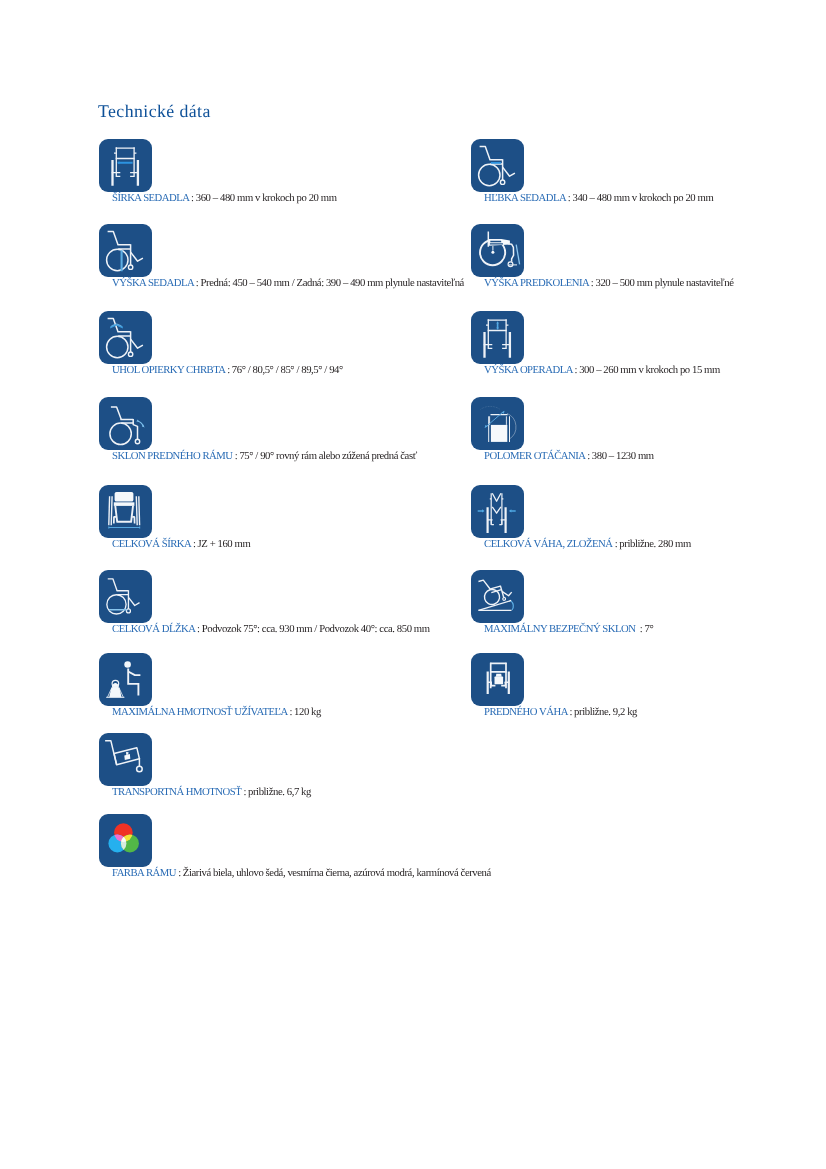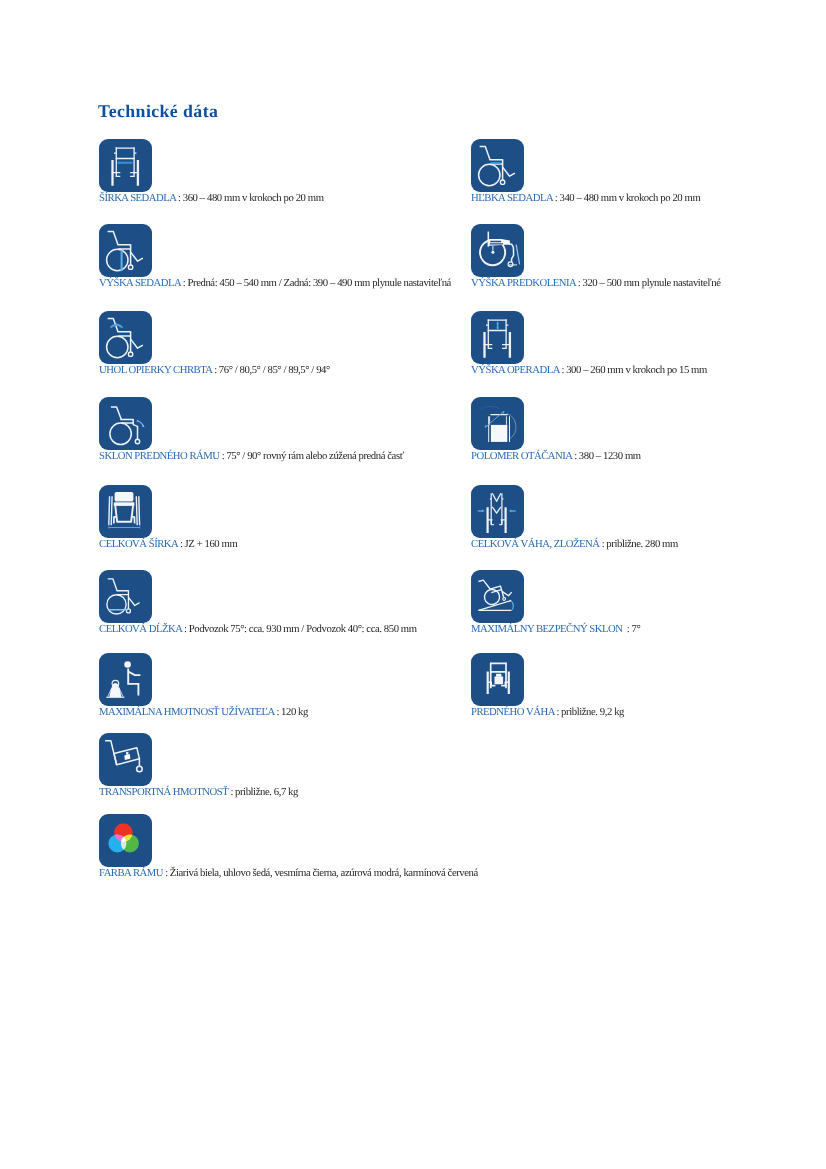--- a/index.html
+++ b/index.html
@@ -1,25 +1,25 @@
 <!DOCTYPE html>
 <html lang="sk"><head>
 <meta charset="utf-8">
 <title>Technicke data</title>
 <style>
   html,body{margin:0;padding:0;background:#ffffff;}
   body{width:826px;height:1169px;font-family:"Liberation Serif",serif;
        -webkit-font-smoothing:antialiased;text-rendering:geometricPrecision;}
   .page{position:relative;width:826px;height:1169px;overflow:hidden;background:#fff;}
-  .page-title{position:absolute;left:98px;top:101px;font-size:17.8px;font-weight:bold;color:#0d5098;letter-spacing:0.42px;}
+  .page-title{position:absolute;left:98px;top:101px;font-size:17.8px;font-weight:normal;color:#0d5098;letter-spacing:0.42px;}
   .item{position:absolute;}
   .icon-box{position:absolute;left:0;top:0;width:53px;height:53px;border-radius:9px;background:#1d4f86;overflow:hidden;}
   .icon-box svg{display:block;width:53px;height:53px;}
   .caption{position:absolute;left:0;top:53px;white-space:nowrap;font-size:10.7px;letter-spacing:-0.5px;}
-  .lab{color:#2a6cb5;}
+  .lab{color:#2a6cb5;margin-left:13px;}
   .sep{color:#333132;}
   .val{color:#231f20;letter-spacing:-0.42px;}
 </style>
 </head>
 <body>
 
 <div class="page">
   <div class="page-title">Technické dáta</div>
   <div class="item" style="left:99px;top:139px">
     <div class="icon-box">

